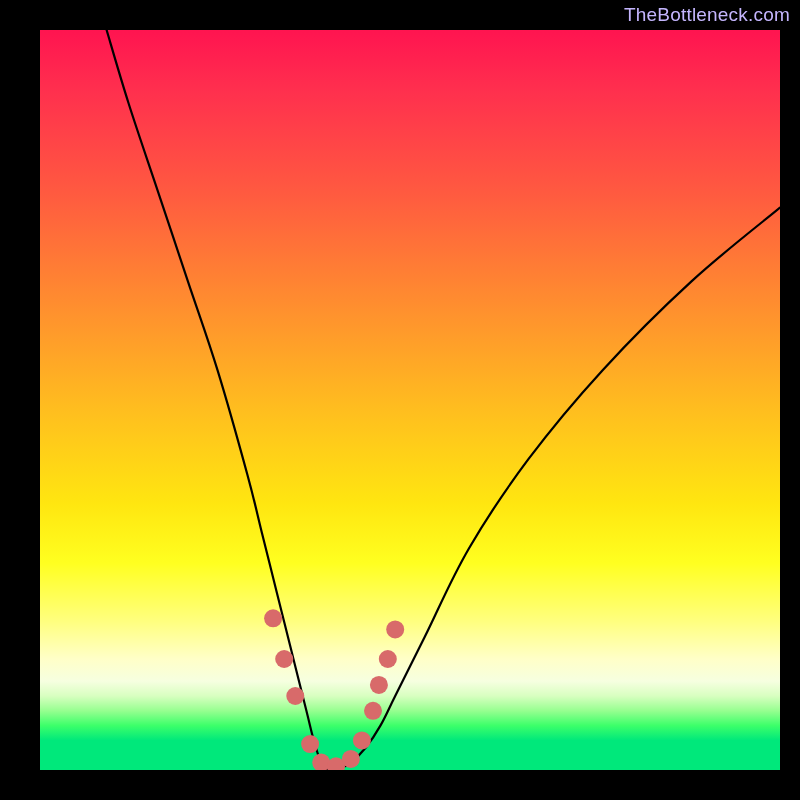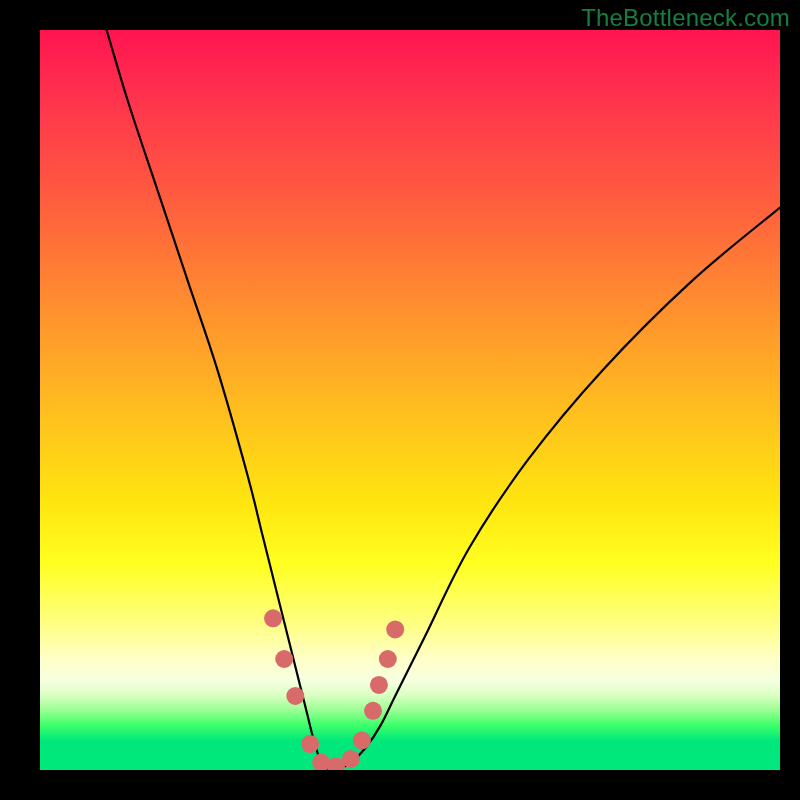--- a/index.html
+++ b/index.html
@@ -14,22 +14,22 @@
   .stage {
     position: relative;
     width: 800px;
     height: 800px;
     background: #000;
   }
   .watermark {
     position: absolute;
     top: 4px;
     right: 10px;
-    color: #15803d;
-    font-size: 24px;
+    color: #c4b5fd;
+    font-size: 19px;
     font-weight: 500;
     letter-spacing: 0.2px;
     z-index: 5;
   }
   .plot {
     position: absolute;
     left: 40px;
     top: 30px;
     width: 740px;
     height: 740px;

